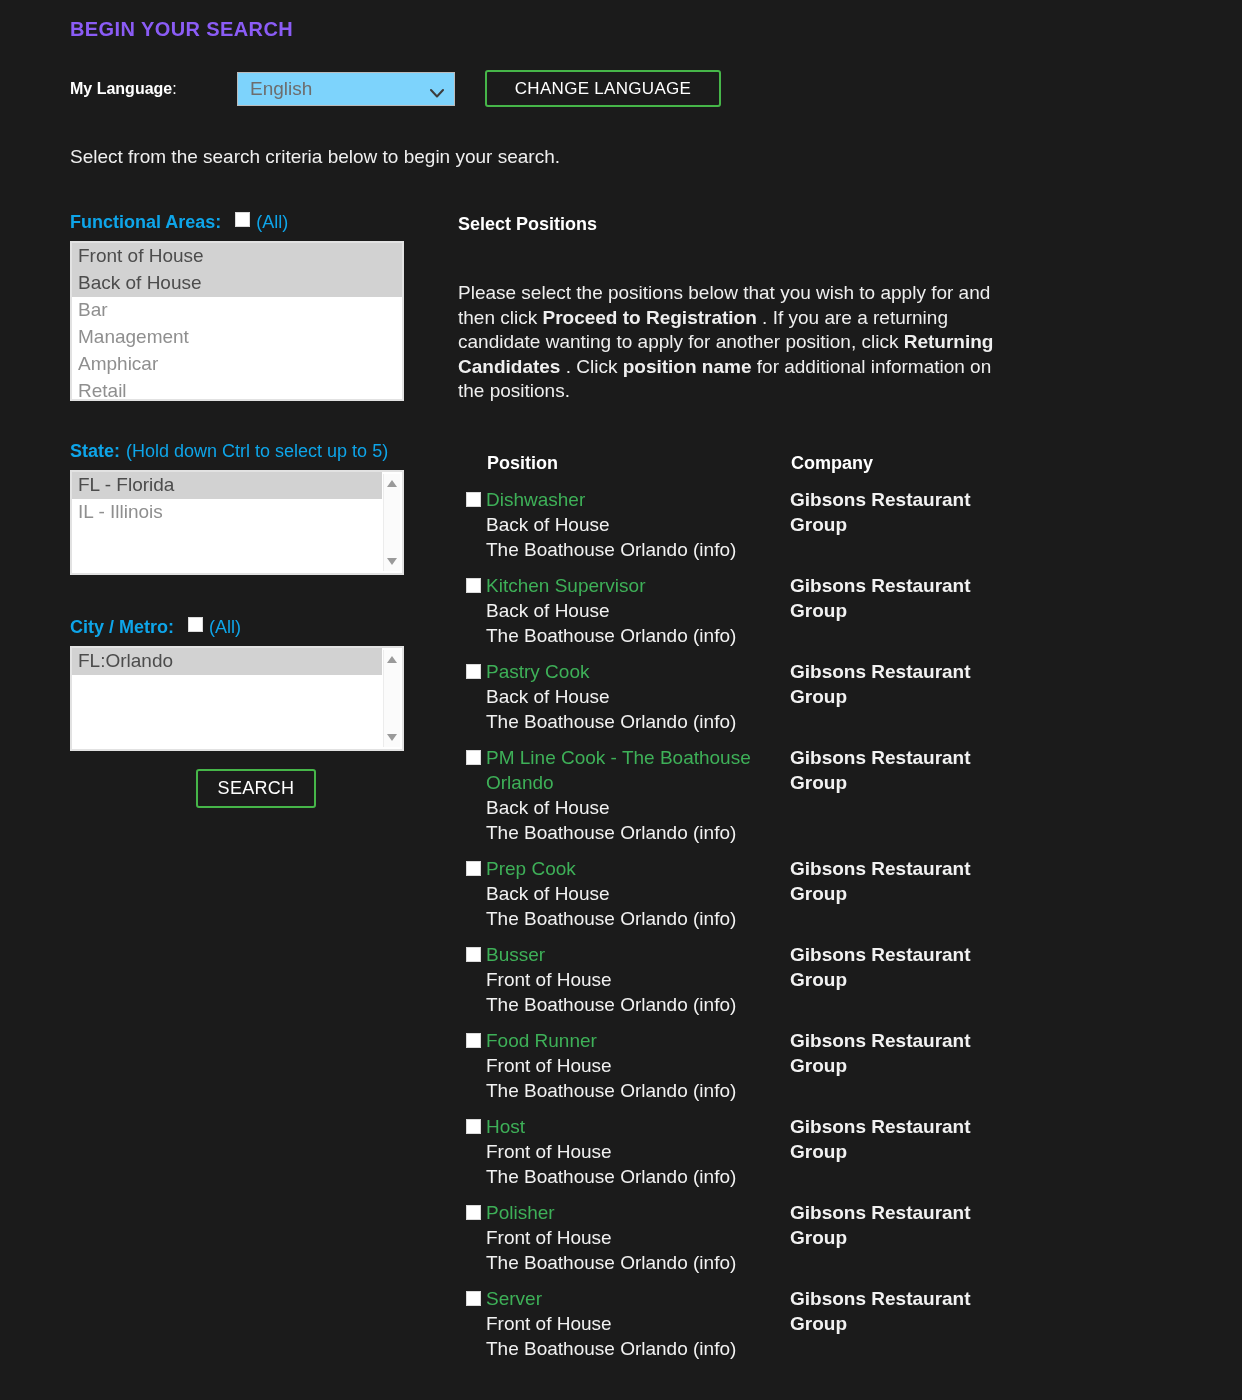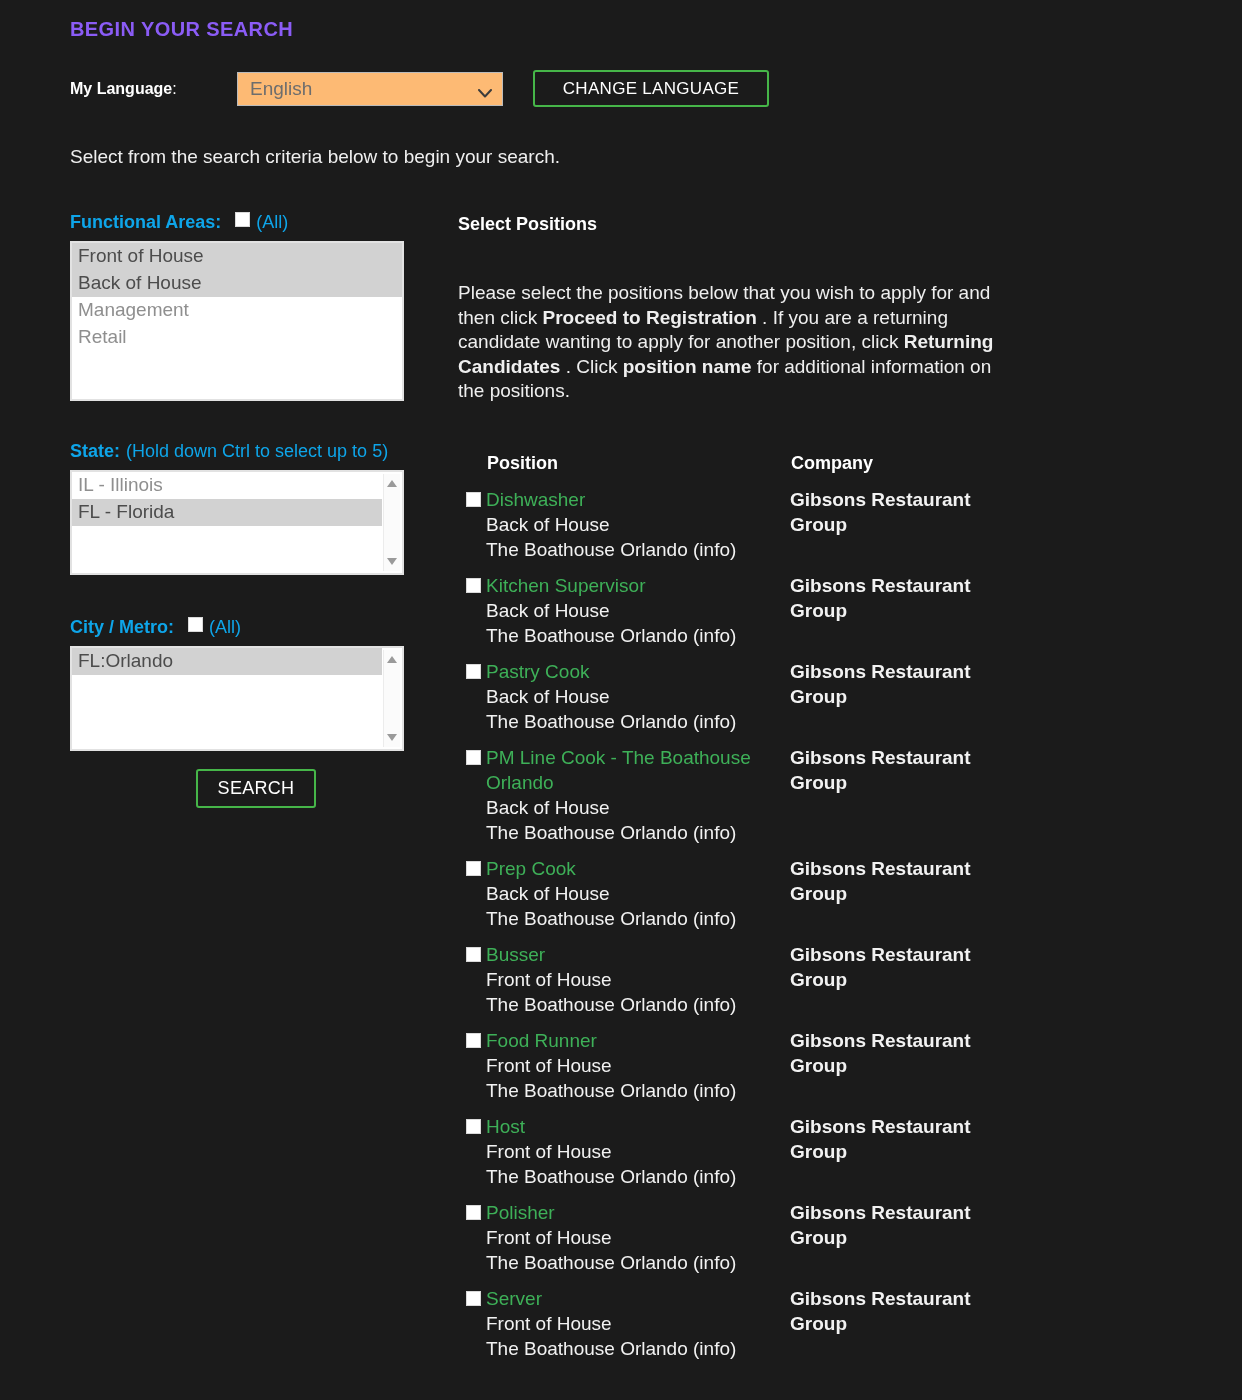--- a/index.html
+++ b/index.html
@@ -12,21 +12,21 @@
     overflow:hidden;
   }
   .abs { position:absolute; }
 
   
   #page-title { left:70px; top:18px; font-size:20px; font-weight:bold; letter-spacing:.4px; color:#8b5cf6; }
   #lang-row { left:70px; top:70px; display:flex; align-items:center; }
   .lang-label { font-size:16px; color:#fff; width:167px; }
   .lang-label b { font-weight:bold; }
   .select-box {
-    width:266px; height:34px; background:#fdba74; border:1px solid #bbb;
+    width:218px; height:34px; background:#7dd3fc; border:1px solid #bbb;
     display:flex; align-items:center; justify-content:space-between;
     padding:0 10px 0 12px; cursor:pointer;
   }
   .select-box .sel-text { color:#6d6d6d; font-size:19px; }
   .chev { width:14px; height:9px; display:inline-block; }
   .btn {
     background:transparent; color:#fff; border:2px solid var(--btn-green,#46b649);
     border-radius:3px; font-size:17px; font-family:inherit; cursor:pointer;
     letter-spacing:.3px;
   }
@@ -109,38 +109,40 @@
     <b>Functional Areas:</b>
     <span class="checkbox"></span>
     <span>(All)</span>
   </div>
   <div class="listbox lb-fa">
 
       <div class="option selected">Front of House</div>
 
       <div class="option selected">Back of House</div>
 
+      <div class="option">Bar</div>
 
       <div class="option">Management</div>
 
+      <div class="option">Amphicar</div>
 
       <div class="option">Retail</div>
 
   </div>
 
   <div id="state-block">
     <div class="field-label">
       <b>State:</b>
       <span class="hint">(Hold down Ctrl to select up to 5)</span>
     </div>
     <div class="listbox lb-sm has-scroll">
 
+        <div class="option selected">FL - Florida</div>
+
         <div class="option">IL - Illinois</div>
-
-        <div class="option selected">FL - Florida</div>
 
       <div class="scrollbar">
         <span class="tri-up"></span>
         <span class="tri-down"></span>
       </div>
     </div>
   </div>
 
   <div id="city-block">
     <div class="field-label">

